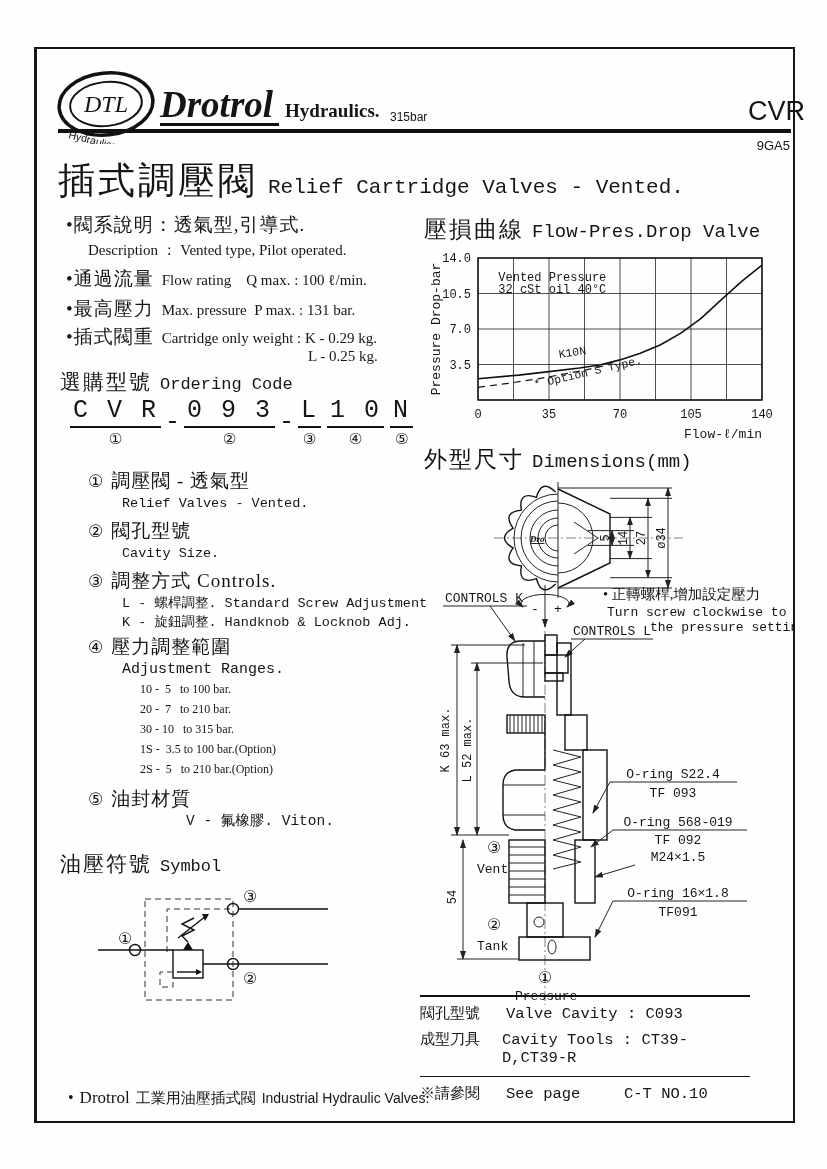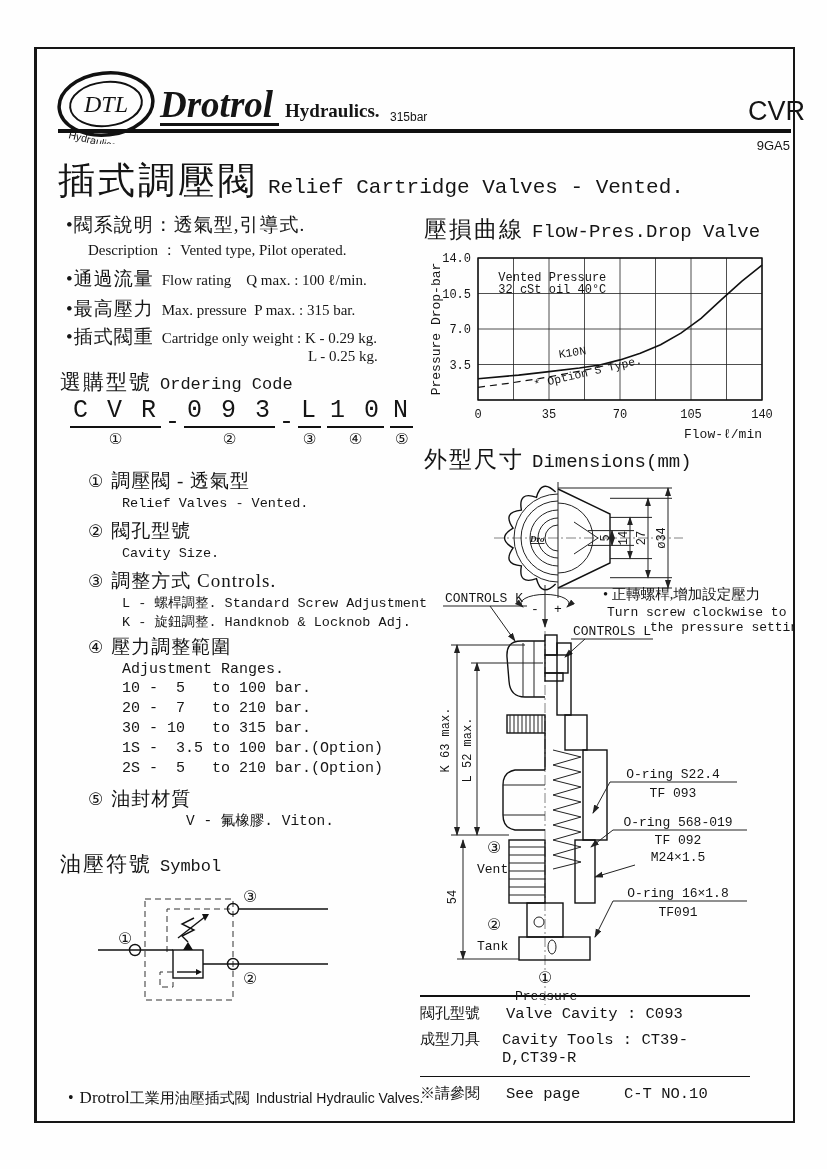--- a/index.html
+++ b/index.html
@@ -20,21 +20,21 @@
   .sec-zh{font-size:21px;letter-spacing:2px;}
   .sec-en{font-size:17px;margin-left:8px;}
   .big-zh{font-size:23px;letter-spacing:2px;}
   .big-en{font-size:19px;margin-left:8px;}
   .codeseg{font-family:"Liberation Mono","DejaVu Sans Mono",monospace;font-size:25px;letter-spacing:2px;text-align:center;border-bottom:2px solid #111;padding:0 3px 1px 3px;}
   .codenum{text-align:center;font-size:15px;margin-top:2px;font-family:"DejaVu Sans",sans-serif;}
   .codesep{font-family:"Liberation Mono","DejaVu Sans Mono",monospace;font-size:25px;padding:0 4px;}
   .item-num{font-size:17px;font-family:"DejaVu Sans",sans-serif;margin-right:8px;}
   .item-zh{font-size:19px;letter-spacing:1px;}
   .item-sub{font-family:"Liberation Mono","DejaVu Sans Mono",monospace;font-size:13.5px;margin-left:34px;line-height:19px;white-space:pre;}
-  .ranges div{font-family:Liberation Mono, monospace;font-size:15px;margin-left:34px;line-height:20px;white-space:pre;}
+  .ranges div{font-family:Liberation Serif, serif;font-size:12px;margin-left:52px;line-height:20px;white-space:pre;}
   svg text{fill:#151515;}
   .svgserif{font-family:"Liberation Serif","DejaVu Serif",serif;}
   .grid{stroke:#222;stroke-width:0.8;}
   .frameln{fill:none;stroke:#111;stroke-width:1.4;}
   .tick{font-size:12px;font-family:"Liberation Mono","DejaVu Sans Mono",monospace;}
   .anno{font-size:12px;font-family:"Liberation Mono","DejaVu Sans Mono",monospace;}
   .slabel{font-size:11.5px;font-family:"Liberation Mono","DejaVu Sans Mono",monospace;}
   .alabel{font-size:13px;font-family:"Liberation Mono","DejaVu Sans Mono",monospace;}
   .curve{fill:none;stroke:#111;stroke-width:1.6;}
   .curve.dashed{stroke-dasharray:7 5;stroke-width:1.2;}
@@ -81,21 +81,21 @@
   </div>
 
   <div class="abs serif spec-en" style="left:88px;top:241px;">Description ： Vented type, Pilot operated.</div>
   <div class="abs zh spec-zh" style="left:66px;top:212px;">•閥系說明：透氣型,引導式.</div>
   <div class="abs" style="left:66px;top:266px;display:flex;align-items:baseline;">
     <span class="zh spec-zh">•通過流量</span>
     <span class="serif spec-en" style="margin-left:8px;white-space:pre;">Flow rating    Q max. : 100 ℓ/min.</span>
   </div>
   <div class="abs" style="left:66px;top:296px;display:flex;align-items:baseline;">
     <span class="zh spec-zh">•最高壓力</span>
-    <span class="serif spec-en" style="margin-left:8px;white-space:pre;">Max. pressure  P max. : 315 bar.</span>
+    <span class="serif spec-en" style="margin-left:8px;white-space:pre;">Max. pressure  P max. : 131 bar.</span>
   </div>
   <div class="abs" style="left:66px;top:324px;display:flex;align-items:baseline;">
     <span class="zh spec-zh">•插式閥重</span>
     <span class="serif spec-en" style="margin-left:8px;white-space:pre;">Cartridge only weight : K - 0.29 kg.</span>
   </div>
   <div class="abs serif spec-en" style="left:308px;top:348px;">L - 0.25 kg.</div>
 
   <div class="abs" style="left:60px;top:368px;display:flex;align-items:baseline;">
     <span class="zh sec-zh">選購型號</span>
     <span class="mono sec-en">Ordering Code</span>
@@ -403,16 +403,16 @@
     <div class="cav-row">
       <span class="zh cav-zh">※請參閱</span>
       <span class="see-en">See page</span>
       <span class="cav-en">C-T NO.10</span>
     </div>
   </div>
 
   <div class="abs" style="left:68px;top:1088px;display:flex;align-items:baseline;">
     <span class="serif" style="font-size:16px;">•</span>
     <span class="serif" style="font-size:17px;margin-left:6px;">Drotrol</span>
-    <span class="zh" style="font-size:15px;">工業用油壓插式閥</span>
+    <span class="zh" style="font-size:15px;margin-left:6px;">工業用油壓插式閥</span>
     <span class="sans" style="font-size:14px;margin-left:6px;">Industrial Hydraulic Valves.</span>
   </div>
 </div>
 
 </body></html>

